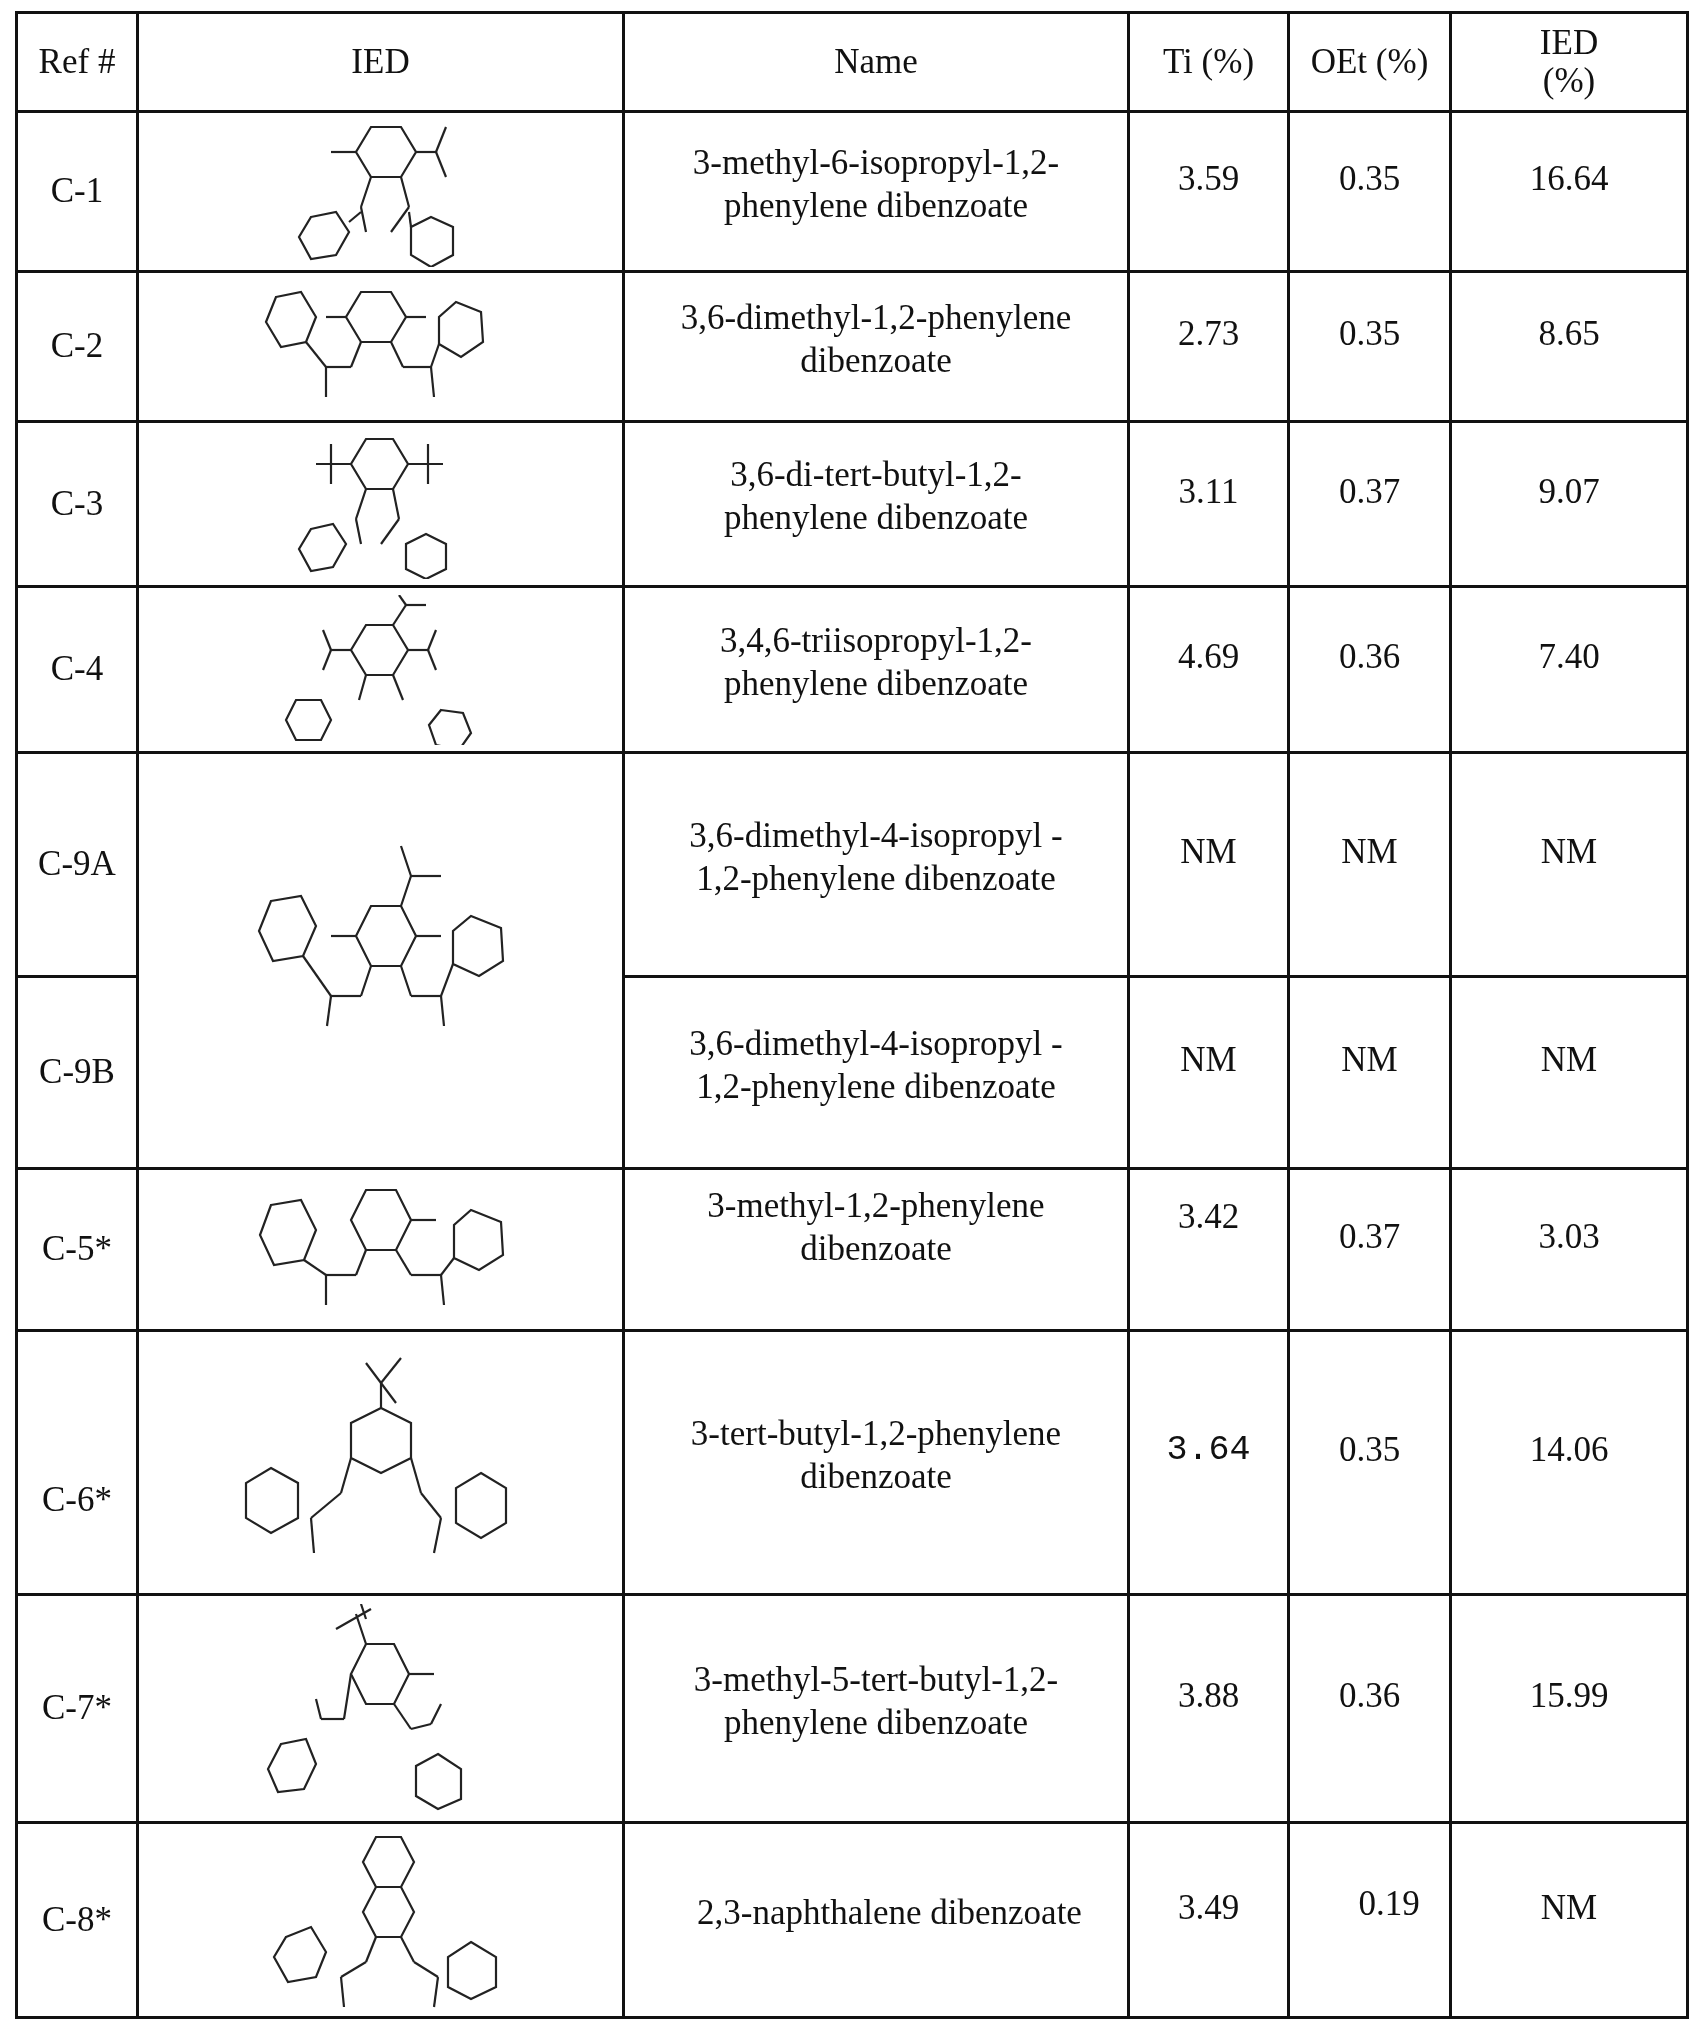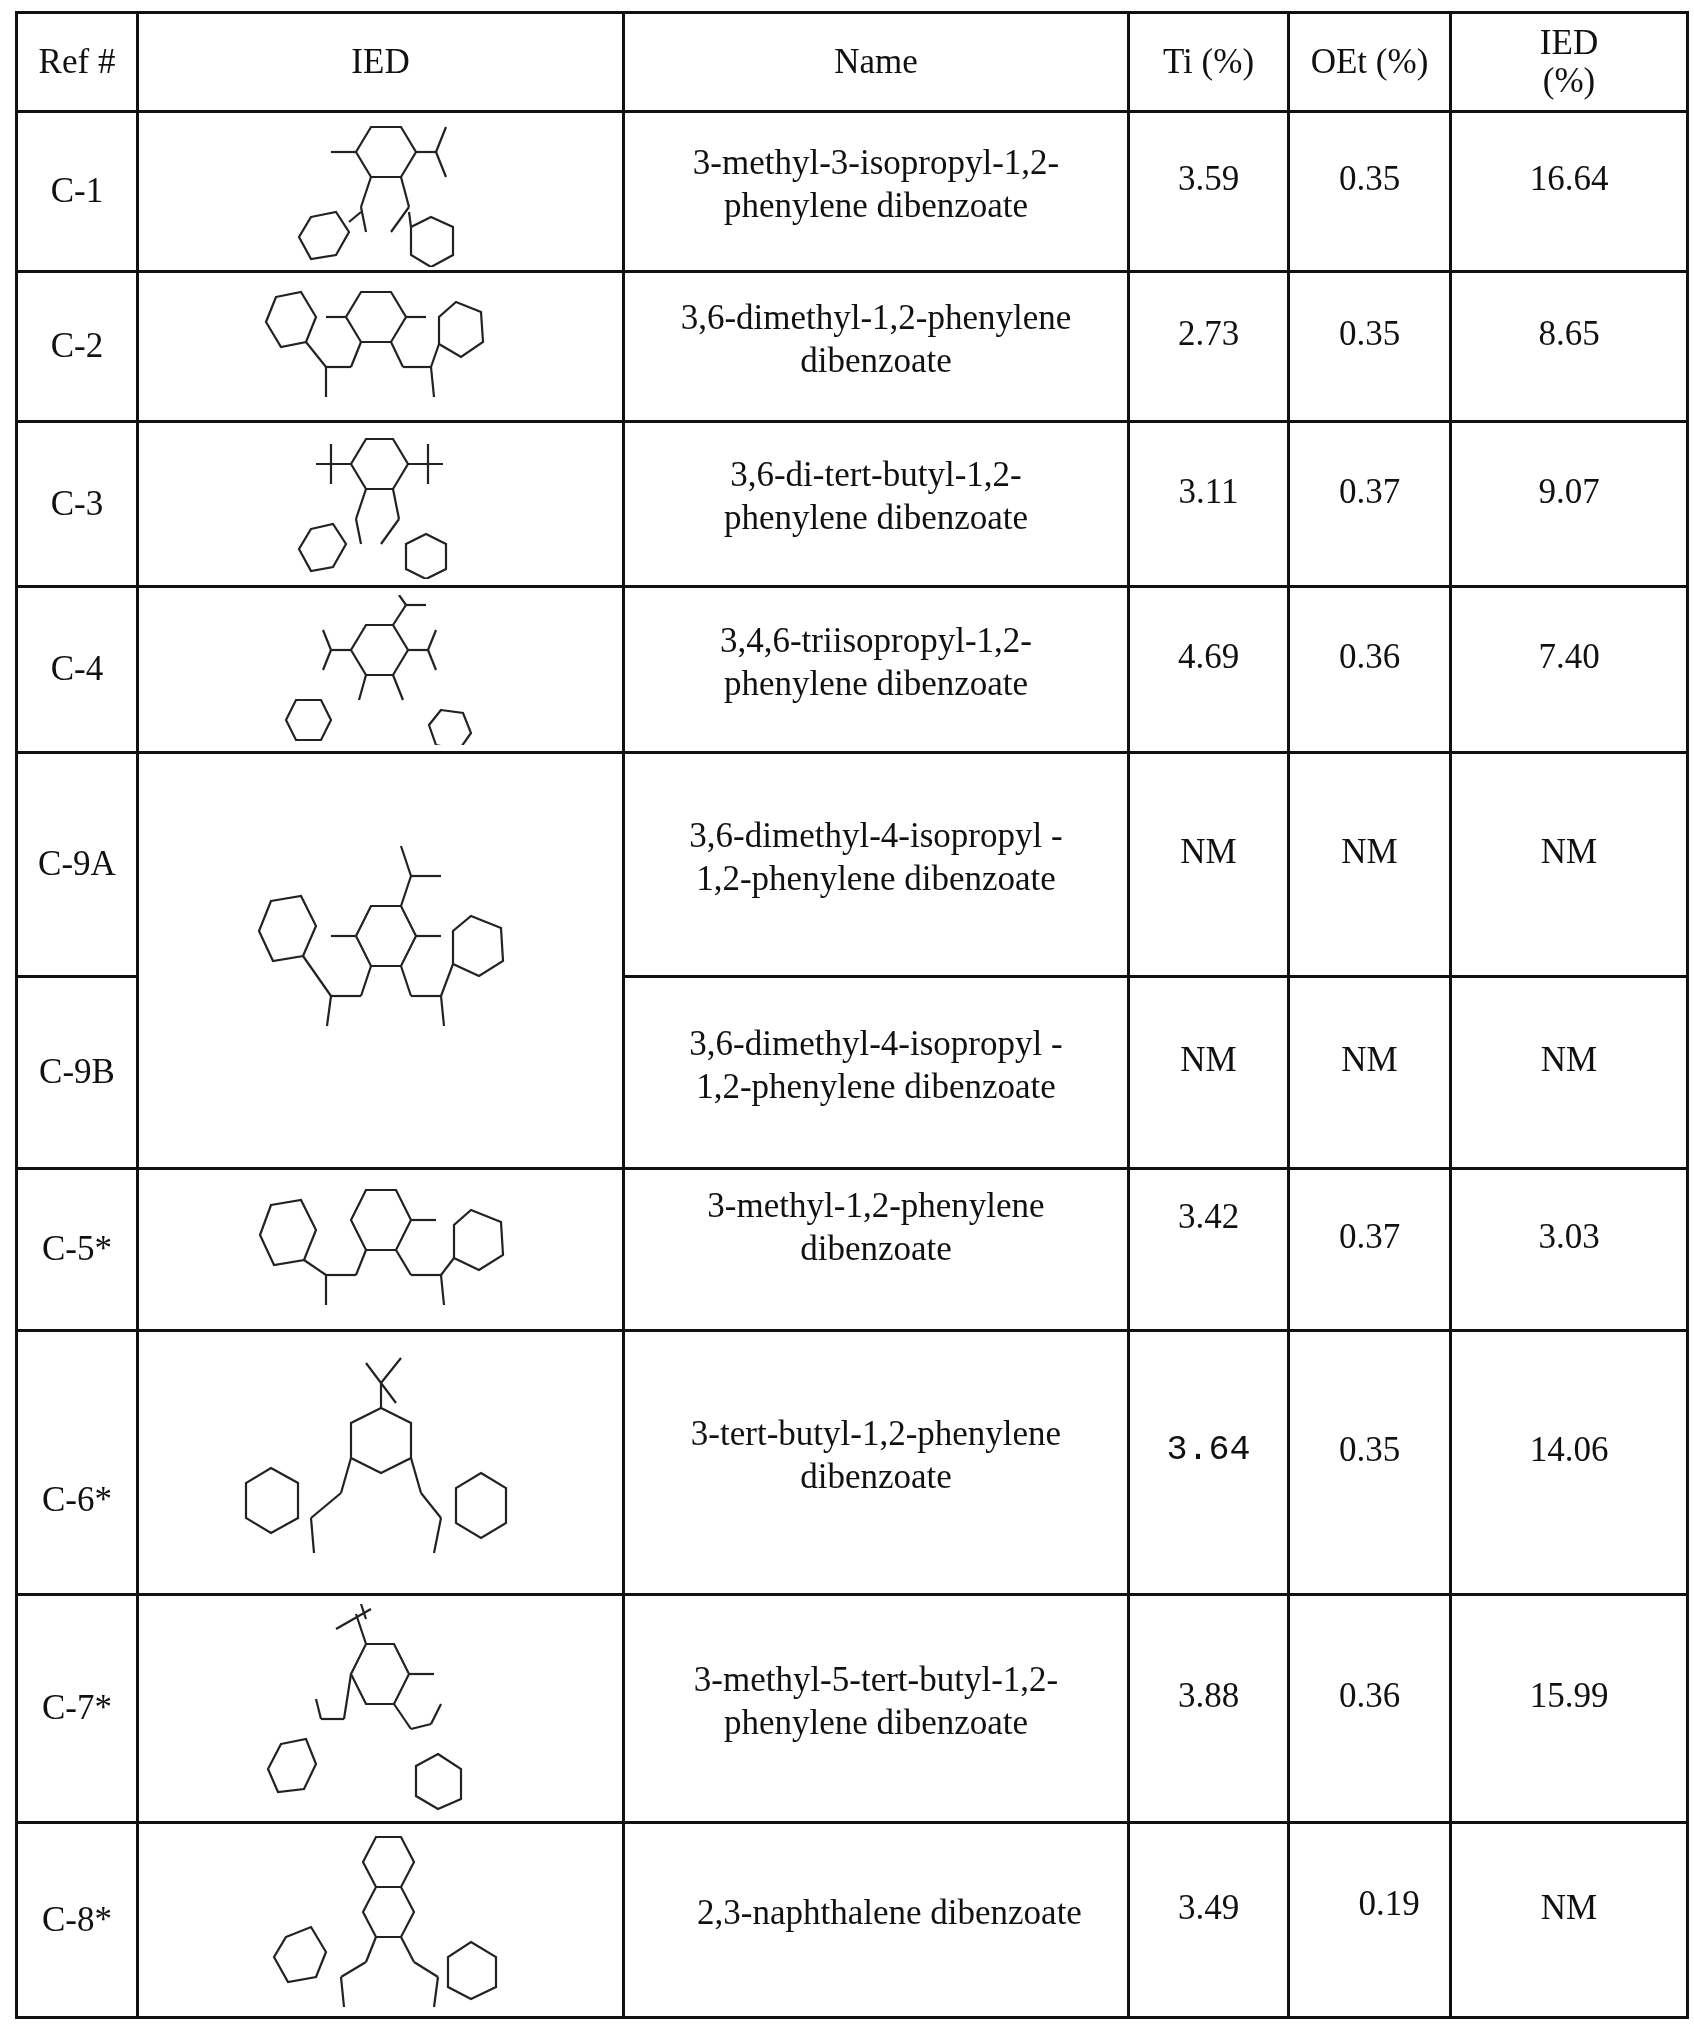--- a/index.html
+++ b/index.html
@@ -58,21 +58,21 @@
   <span>IED</span>
   <span>(%)</span>
 </div>
 
 <div id="rows">
     <div class="cell" style="left: 18px; width: 118px; top: 113px; height: 157px;">
       <span>C-1</span>
     </div>
     <div class="cell" style="left: 625px; width: 502px; top: 113px; height: 157px;">
       <div style="display:flex;flex-direction:column;align-items:center;margin-top:-14px">
-        <span>3-methyl-3-isopropyl-1,2-</span>
+        <span>3-methyl-6-isopropyl-1,2-</span>
         <span>phenylene dibenzoate</span>
       </div>
     </div>
     <div class="cell" style="left: 1130px; width: 157px; top: 113px; height: 157px;">
       <span style="position:relative;top:-12px">3.59</span>
     </div>
     <div class="cell" style="left: 1290px; width: 159px; top: 113px; height: 157px;">
       <span style="position:relative;top:-12px">0.35</span>
     </div>
     <div class="cell" style="left: 1452px; width: 234px; top: 113px; height: 157px;">

